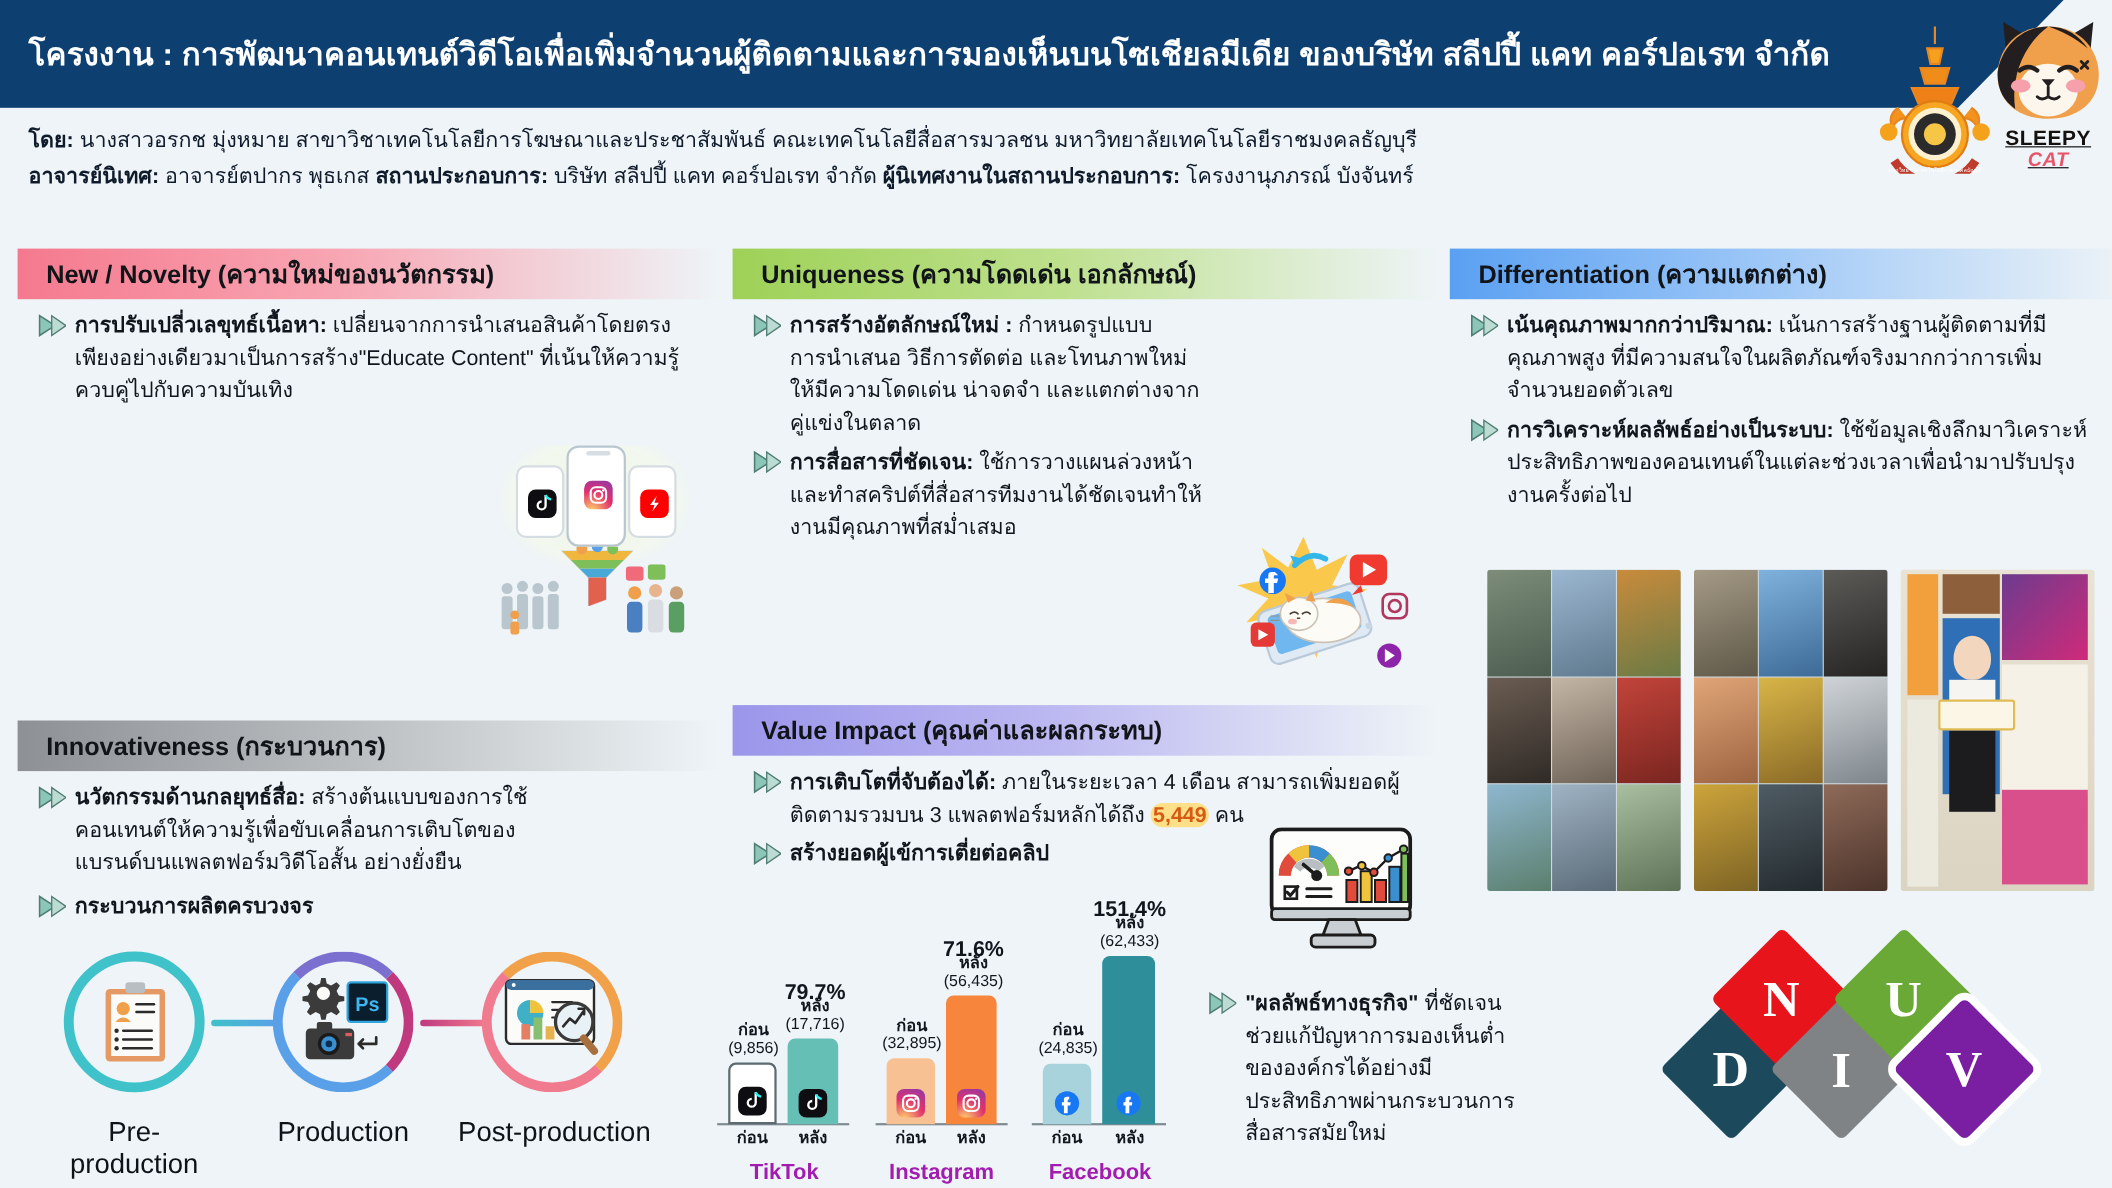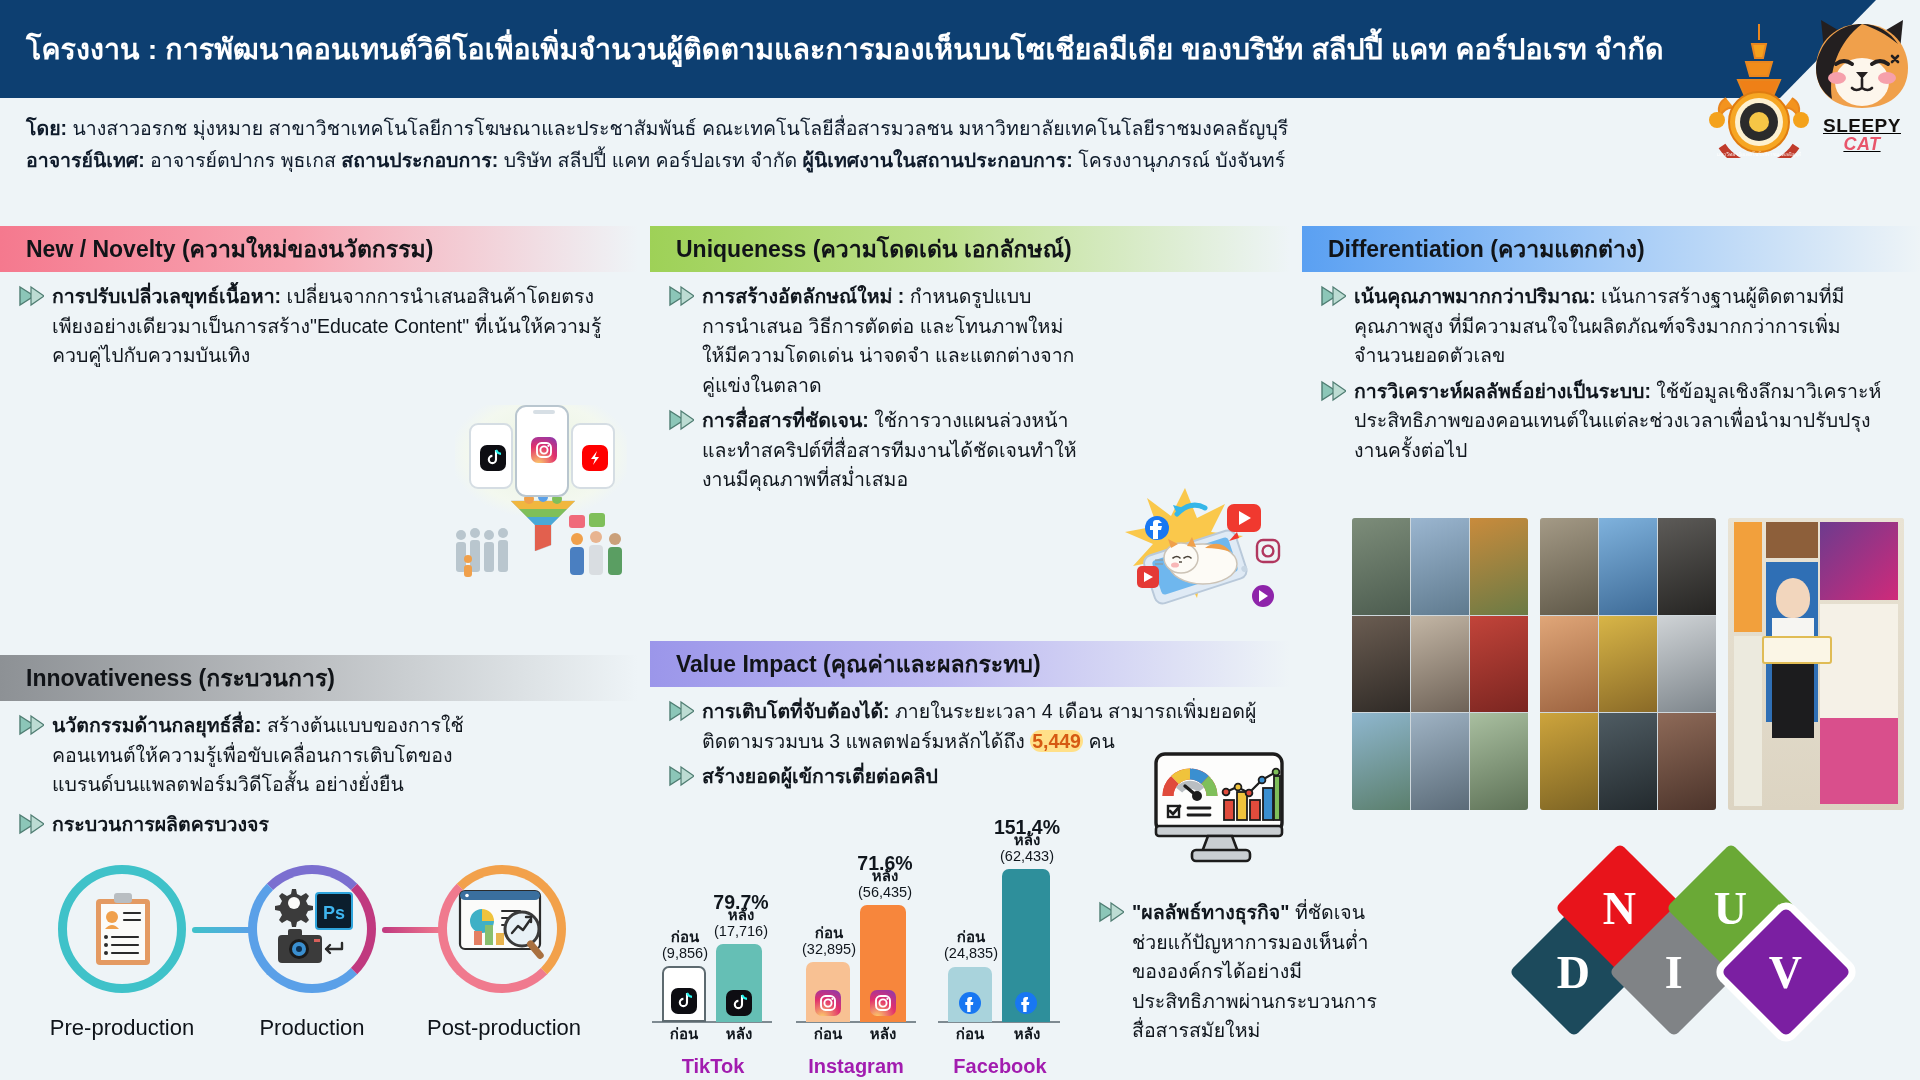--- a/index.html
+++ b/index.html
@@ -44,21 +44,21 @@
   .cat-word {
     font-size: 19px; font-weight: 800; color: #14110f; letter-spacing: .5px;
     line-height: 19px; margin-top: -4px;
   }
   .cat-word2 {
     font-size: 18px; font-weight: 800; color: #e8556b; font-style: italic;
     letter-spacing: .5px; line-height: 18px;
   }
 
   
-  .panel { position: absolute; }
+  .panel { position: absolute; margin-left: 16px; }
   .bar {
     position: relative; height: 46px; width: 100%;
     display: flex; align-items: center;
   }
   .bar span {
     padding-left: 26px; font-size: 23px; font-weight: 700; color: #111418;
     white-space: nowrap;
   }
   .bar.pink   { background: linear-gradient(90deg,#f5798e 0%, #f8a6b3 46%, #eef4f7 100%); }
   .bar.green  { background: linear-gradient(90deg,#9ed157 0%, #bde08c 46%, #eef4f7 100%); }
@@ -96,21 +96,21 @@
   
   .pipeline { position: absolute; left: 52px; top: 865px; width: 560px; height: 200px; }
   .ring { position: absolute; width: 128px; height: 128px; border-radius: 50%; border: 9px solid; }
   .ring1 { left: 6px; top: 0; border-color: #3fc2c9 #3fc2c9 #3fc2c9 #3fc2c9; }
   .ring2 { left: 196px; top: 0; border-color: #7b6fd0 #c0397f #5aa0e8 #5aa0e8; }
   .ring3 { left: 386px; top: 0; border-color: #f2a14b #f2a14b #f07a8e #f07a8e; }
   .linkwire { position: absolute; height: 6px; border-radius: 3px; top: 62px; }
   .lw1 { left: 140px; width: 60px; background: linear-gradient(90deg,#3fc2c9,#5aa0e8); }
   .lw2 { left: 330px; width: 60px; background: linear-gradient(90deg,#c0397f,#f07a8e); }
   .plabel {
-    position: absolute; top: 150px; font-size: 22px; color: #0e1319; text-align: center;
+    position: absolute; top: 150px; font-size: 25px; color: #0e1319; text-align: center;
   }
 
   
   .chart { position: absolute; left: 648px; top: 790px; width: 430px; height: 290px; }
   .axis { position: absolute; bottom: 57px; height: 2px; background: #7e8a91; }
   .bar-col {
     position: absolute; bottom: 0; border-radius: 7px 7px 0 0;
   }
   .bar-col .platico {
     position: absolute; left: 50%; transform: translateX(-50%); bottom: 6px;

